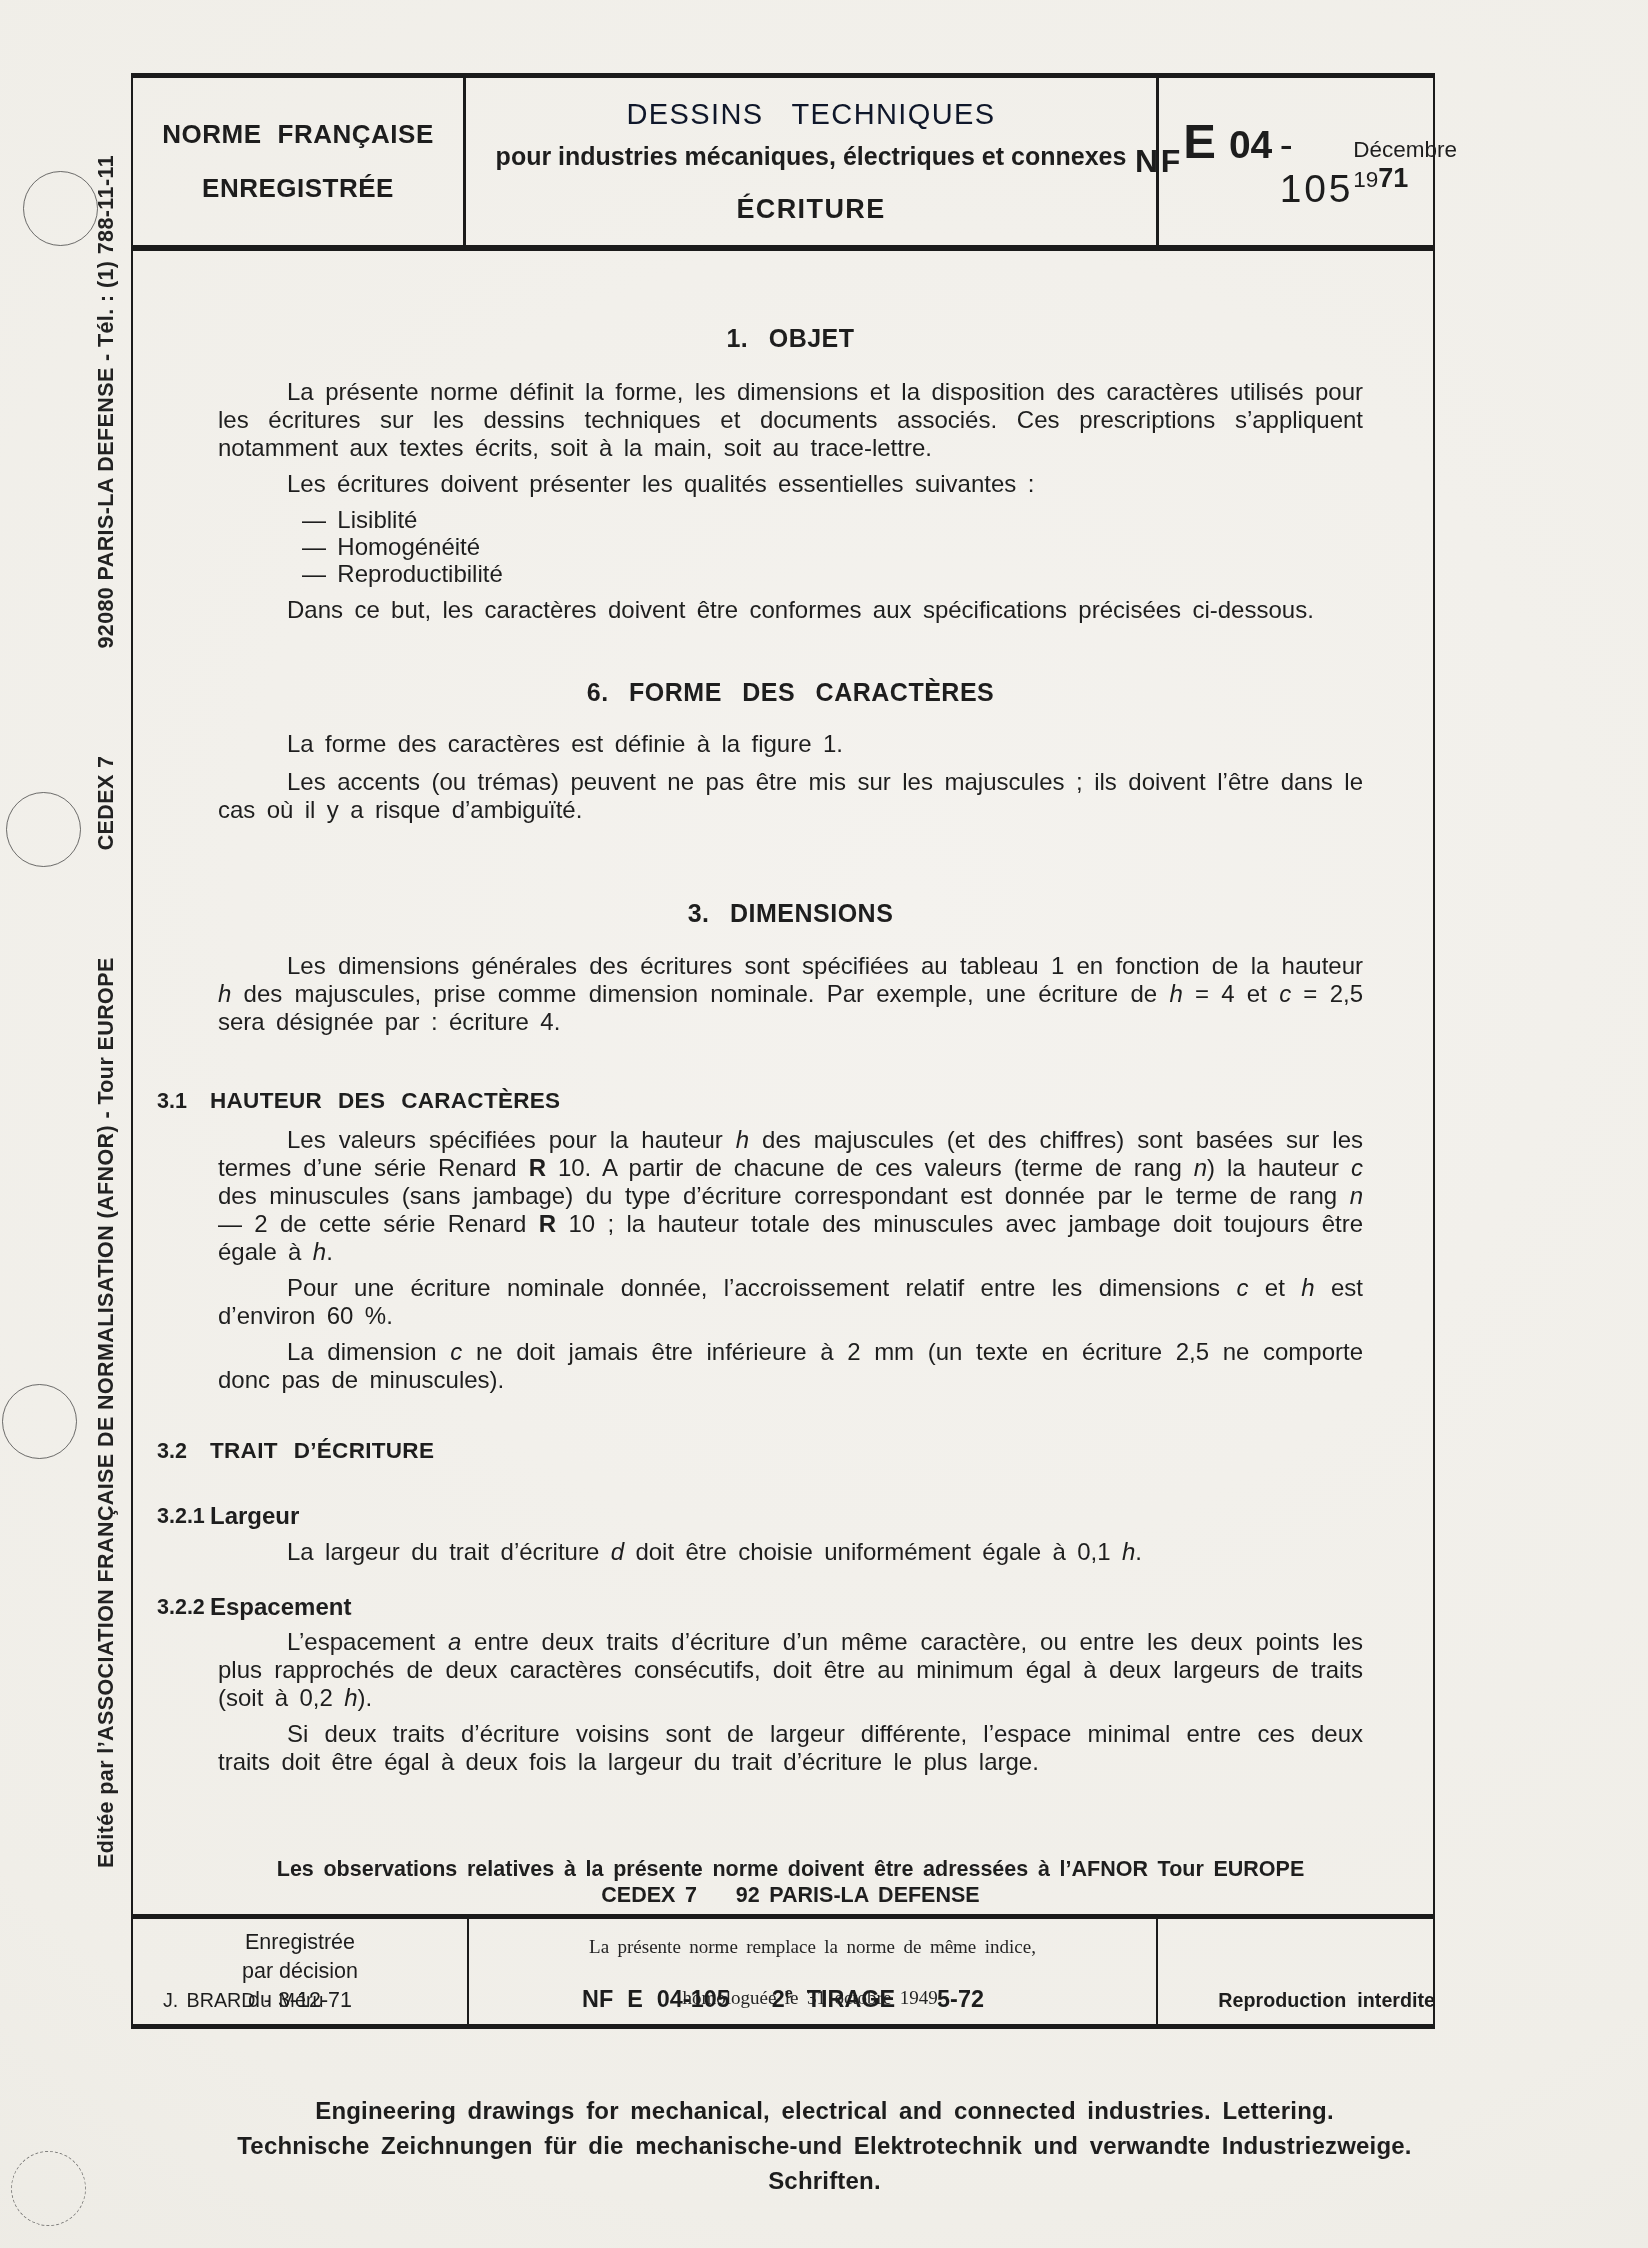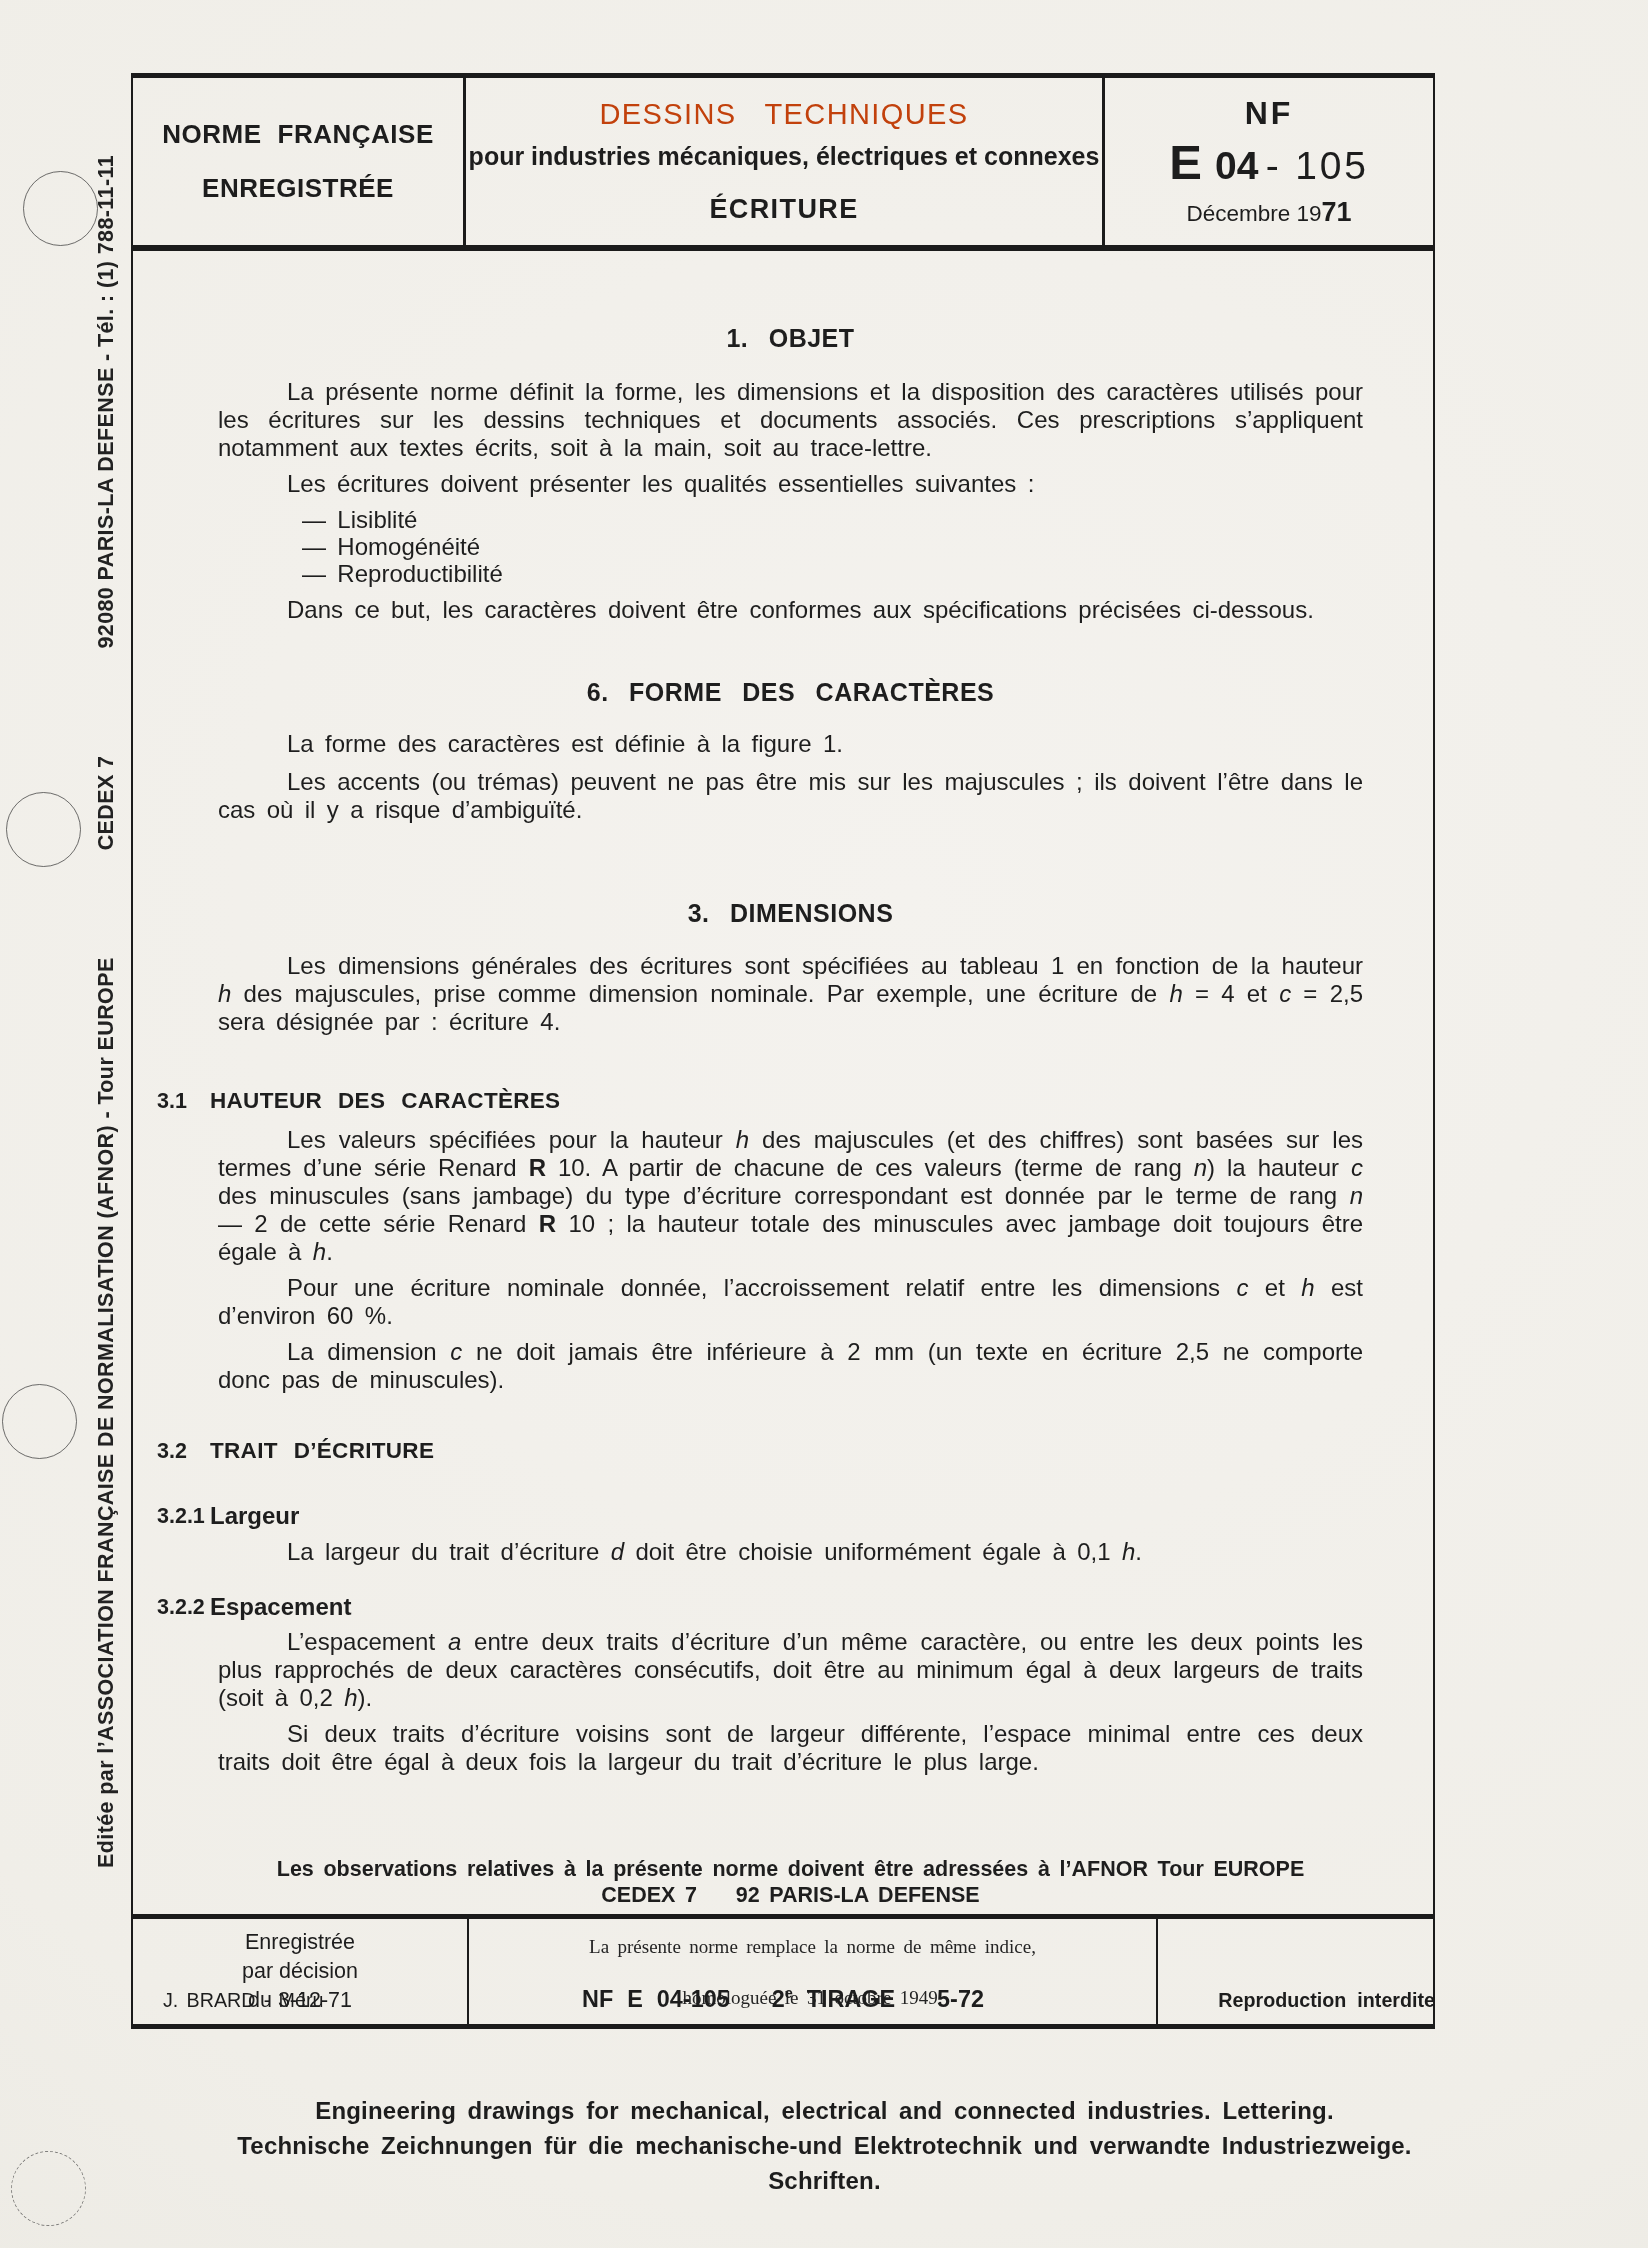--- a/index.html
+++ b/index.html
@@ -26,24 +26,24 @@
     position:absolute;left:131px;top:73px;width:1304px;height:1956px;box-sizing:border-box;
     border:2.8px solid #1b1b1b;border-top-width:5.6px;border-bottom-width:5.6px;
     display:flex;flex-direction:column;
   }
   .header{display:flex;height:167px;flex:none;border-bottom:6.6px solid #1b1b1b;}
   .hcell1{width:330px;flex:none;border-right:3.7px solid #1b1b1b;display:flex;flex-direction:column;
           align-items:center;justify-content:center;gap:22.5px;font-weight:bold;font-size:26px;
           word-spacing:8.4px;letter-spacing:0.5px;}
   .hcell2{flex:1;border-right:3.7px solid #1b1b1b;display:flex;flex-direction:column;
           align-items:center;justify-content:center;}
-  .hc2l1{font-size:29px;letter-spacing:1.4px;word-spacing:19px;color:#c2410c;}
+  .hc2l1{font-size:29px;letter-spacing:1.4px;word-spacing:19px;color:#0f172a;}
   .hc2l2{font-weight:bold;font-size:25px;margin-top:11.2px;}
   .hc2l3{font-weight:bold;font-size:27px;letter-spacing:1.4px;margin-top:22.5px;}
-  .hcell3{width:328px;flex:none;display:flex;flex-direction:column;align-items:center;justify-content:center;}
+  .hcell3{width:274px;flex:none;display:flex;flex-direction:row;align-items:center;justify-content:center;}
   .nf{font-weight:bold;font-size:32px;letter-spacing:2.8px;}
   .code{display:flex;align-items:baseline;margin-top:1.9px;}
   .code-letter{font-weight:900;font-size:49px;}
   .code-bold{font-weight:bold;font-size:39px;margin-left:13px;}
   .code-rest{font-weight:400;font-size:39px;margin-left:7.5px;letter-spacing:2.8px;}
   .hdate{margin-top:7.5px;font-size:22.5px;}
   .hdate b{font-size:27px;}
   
   .content{flex:1;position:relative;padding:0 62px 0 77px;text-align:justify;
            font-size:24px;line-height:28px;word-spacing:4.7px;color:#1e1e1e;}

